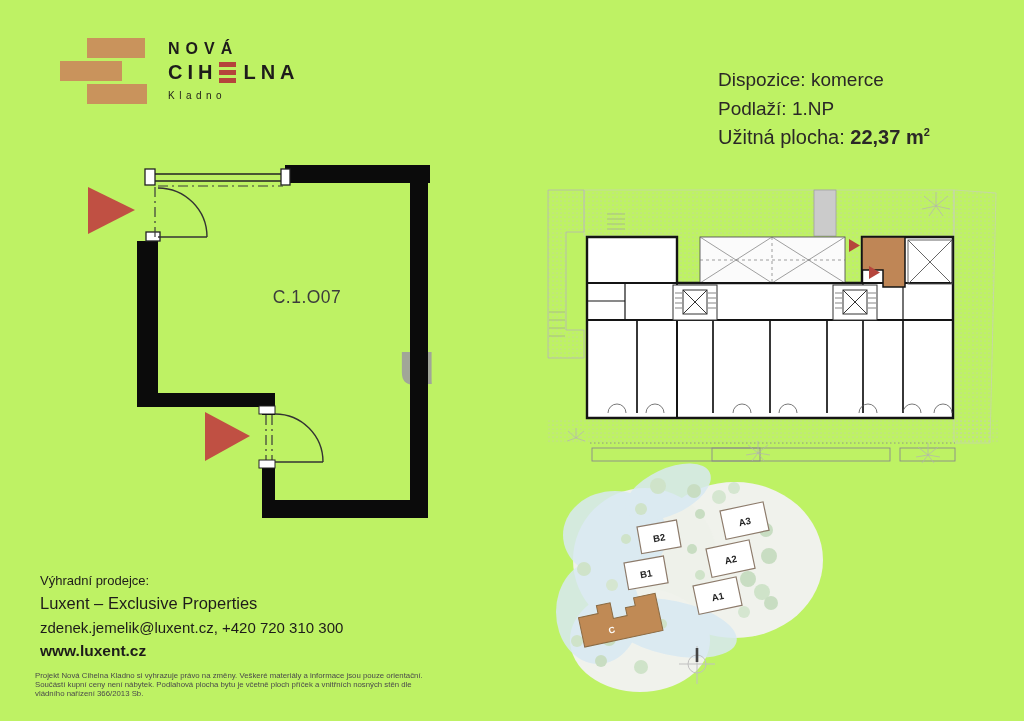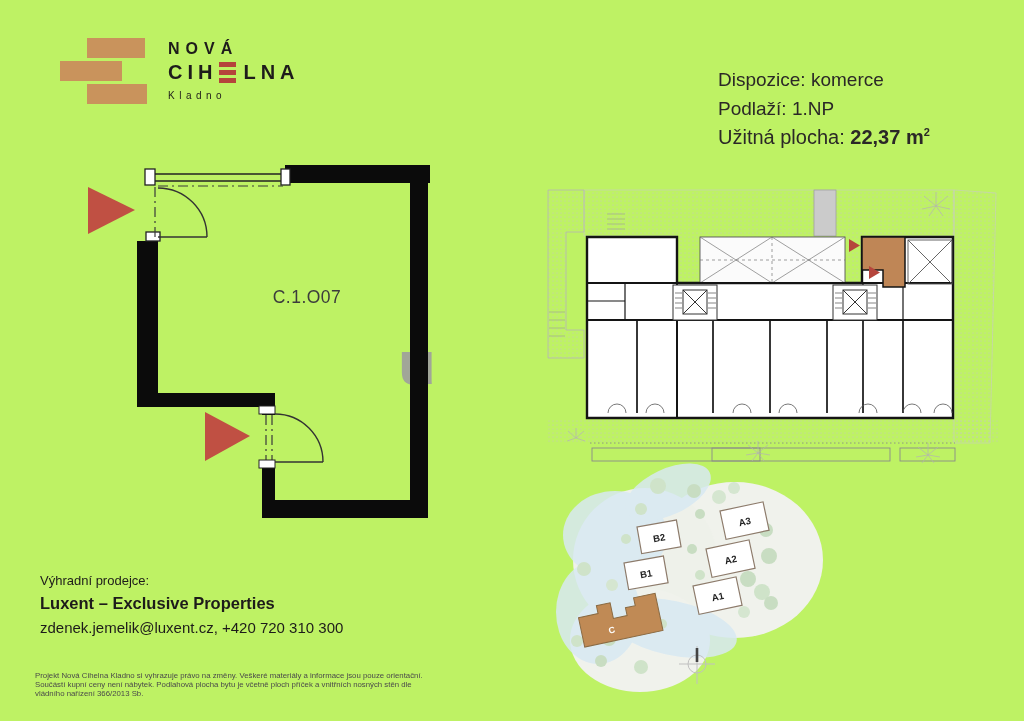--- a/index.html
+++ b/index.html
@@ -29,21 +29,21 @@
   .spec.r3{top:126px;font-size:20px;font-weight:800;}
   .spec sup{font-size:11px;}
   
   .mainplan{position:absolute;left:80px;top:140px;width:420px;height:420px;}
   .buildingplan{position:absolute;left:545px;top:185px;width:455px;height:278px;}
   .siteplan{position:absolute;left:550px;top:462px;width:345px;height:242px;}
   svg{display:block;}
   
   .contact{position:absolute;left:40px;top:573px;color:#1d1b1a;}
   .contact .c1{font-size:13px;margin-bottom:6px;}
-  .contact .c2{font-size:16.5px;font-weight:700;margin-bottom:6px;}
+  .contact .c2{font-size:16.5px;font-weight:400;margin-bottom:6px;}
   .contact .c3{font-size:15px;margin-bottom:6px;}
   .contact .c4{font-size:15.5px;font-weight:800;}
   .disclaimer{position:absolute;left:35px;top:671px;width:394px;font-size:7.8px;line-height:9px;color:#4a4a4a;}
   .website{position:absolute;right:22px;bottom:15px;font-size:15.5px;font-weight:800;color:#b5493e;letter-spacing:.3px;}
 </style>
 </head>
 <body>
 
 <div class="page">
 
@@ -371,16 +371,17 @@
         <line x1="679" y1="664" x2="715" y2="664" stroke="#c0c0c0" stroke-width="1"></line>
         <rect x="695.7" y="648" width="2.6" height="14" fill="#444"></rect>
       </g>
     </svg>
   </div>
 
   <div class="contact">
     <div class="c1">Výhradní prodejce:</div>
     <div class="c2">Luxent – Exclusive Properties</div>
     <div class="c3">zdenek.jemelik@luxent.cz, +420 720 310 300</div>
+    <div class="c4">www.luxent.cz</div>
   </div>
   <div class="disclaimer">Projekt Nová Cihelna Kladno si vyhrazuje právo na změny. Veškeré materiály a informace jsou pouze orientační. Součástí kupní ceny není nábytek. Podlahová plocha bytu je včetně ploch příček a vnitřních nosných stěn dle vládního nařízení 366/2013 Sb.</div>
 
 </div>
 
 </body></html>

